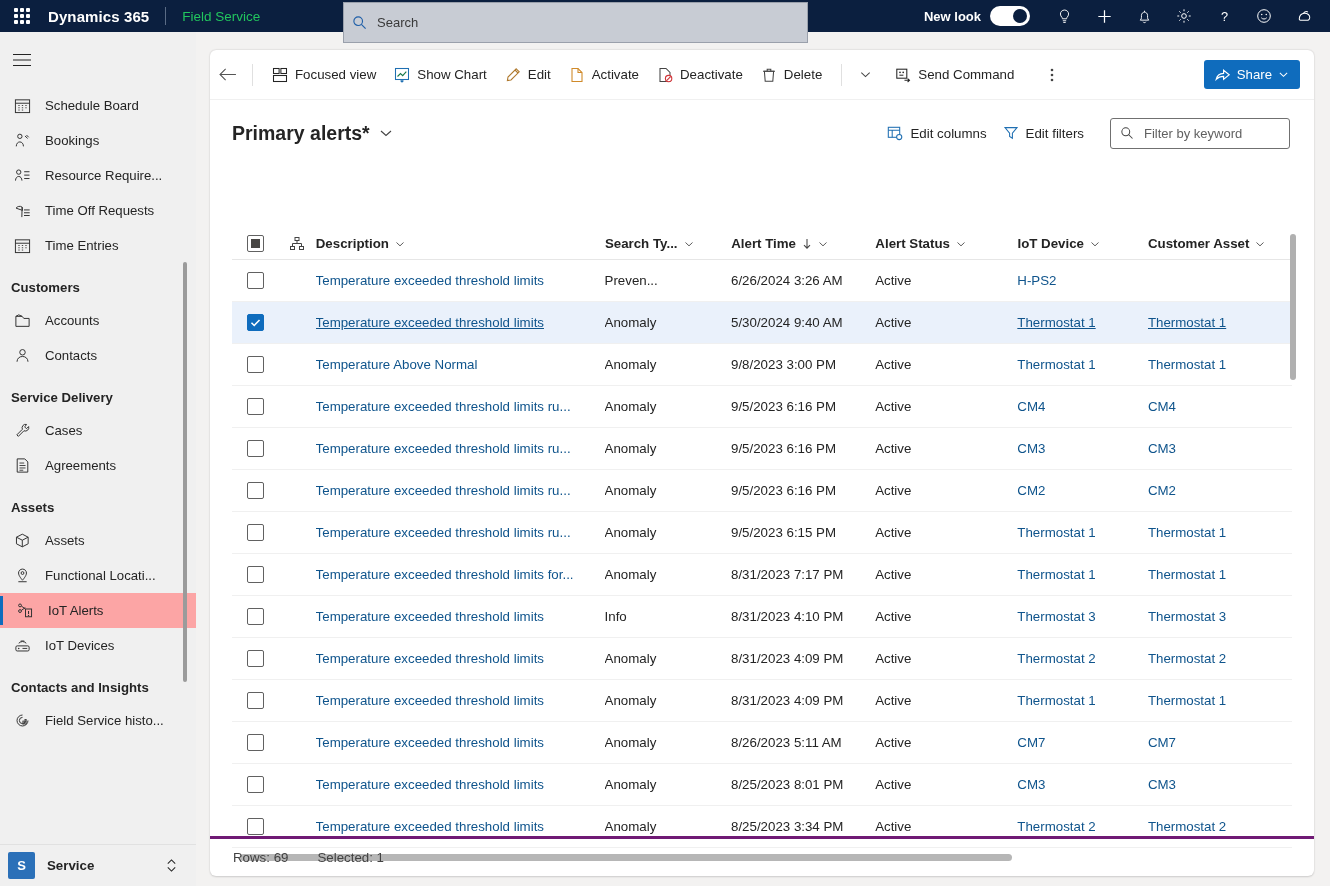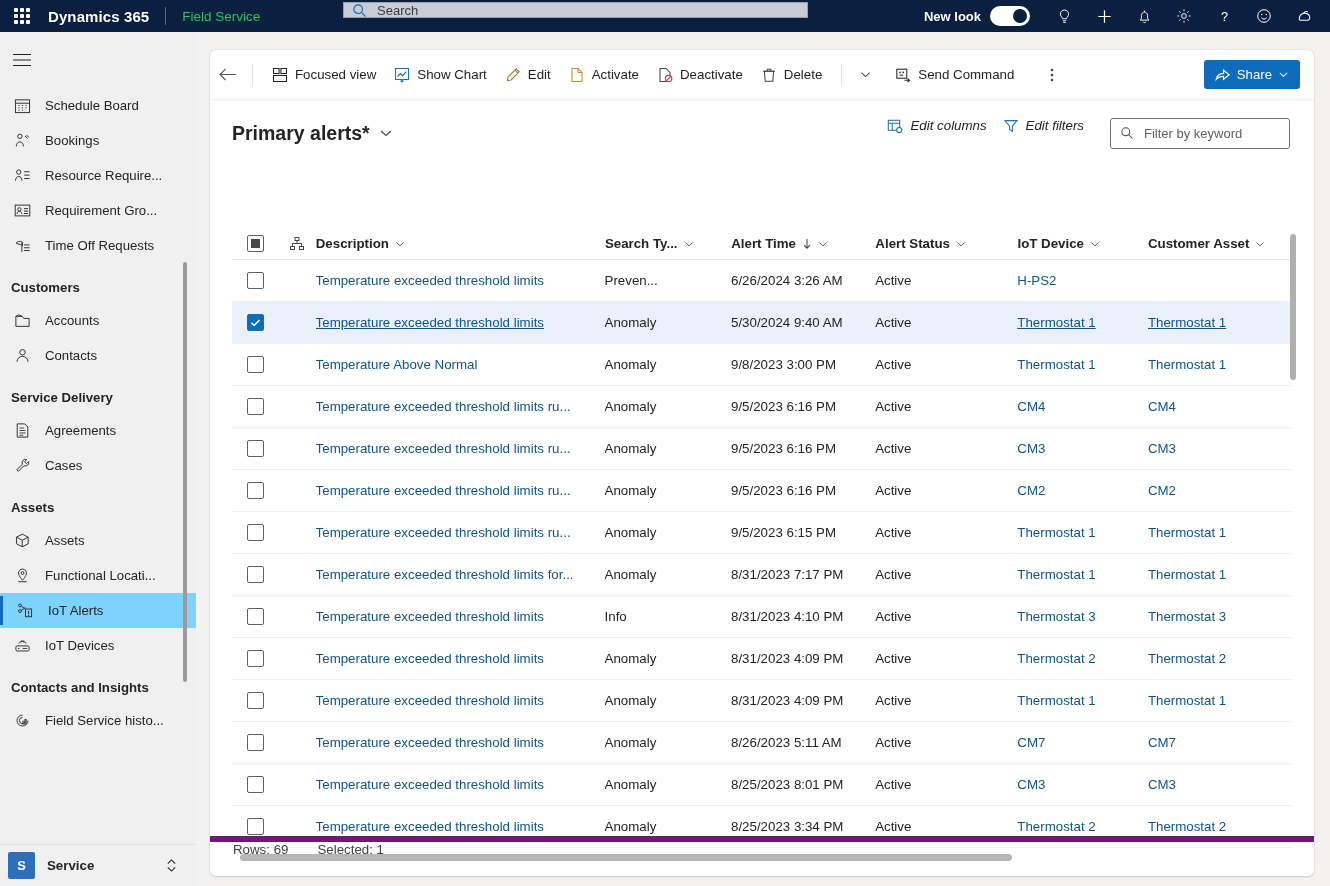--- a/index.html
+++ b/index.html
@@ -46,21 +46,21 @@
     width: 1px; height: 18px;
     background: #5a6b85;
     margin: 0 16px;
   }
   .appname {
     font-size: 13.5px; color: #22c55e;
     white-space: nowrap;
   }
   .search-wrap {
     position: absolute; left: 343px; top: 2px;
-    width: 465px; height: 16px;
+    width: 465px; height: 41px;
     background: #c8ccd4;
     border: 1px solid #9aa0ab;
     display: flex; align-items: center;
     padding: 0 8px;
   }
   .search-wrap .mag { margin-right: 8px; display:flex; }
   .search-input {
     border: none; outline: none; background: transparent;
     font-family: "Liberation Sans", sans-serif;
     font-size: 13px; color: #333;
@@ -119,21 +119,21 @@
   .nav-item .nav-ico {
     width: 26px; display: flex; align-items: center;
     flex: 0 0 26px;
   }
   .nav-item .nav-label {
     font-size: 13.2px; color: #242424;
     white-space: nowrap; overflow: hidden;
     margin-left: 5px;
   }
   .nav-item.active {
-    background: #7dd3fc;
+    background: #fca5a5;
     padding-left: 17px;
   }
   .nav-item.active::before {
     content: ""; position: absolute; left: 0; top: 3px;
     width: 3px; height: 29px; background: #0f6cbd;
   }
   .nav-group {
     font-size: 13.2px; font-weight: bold; color: #242424;
     padding: 17px 0 8px 11px;
   }
@@ -204,22 +204,22 @@
     height: 54px; display: flex; align-items: center;
     padding: 0 24px 0 22px; margin-top: 6px;
   }
   .view-title {
     font-size: 19.5px; font-weight: bold; color: #242424;
     white-space: nowrap;
   }
   .view-chev { margin-left: 9px; display:flex; cursor:pointer; }
   .view-tools { margin-left: auto; display: flex; align-items: center; }
   .vt-btn {
-    display: flex; cursor: pointer;
-    padding: 0 8px; height: 30px; border-radius: 3px; font-style: italic;
+    display: flex; align-items: center; cursor: pointer;
+    padding: 0 8px; height: 30px; border-radius: 3px;
   }
   .vt-btn .vi { display:flex; margin-right: 7px; }
   .vt-btn .vl { font-size: 13.3px; color: #242424; white-space: nowrap; }
   .kw-box {
     margin-left: 18px;
     width: 180px; height: 31px;
     border: 1px solid #707070; border-radius: 3px;
     display: flex; align-items: center; padding: 0 9px;
   }
   .kw-box .kwi { display:flex; margin-right: 8px; }
@@ -304,22 +304,22 @@
   .hthumb {
     position: absolute; left: 8px; top: 2px;
     width: 772px; height: 7px;
     background: #b6b6b6; border-radius: 4px;
   }
 
   
   .gridfoot {
     position: absolute; left: 0; bottom: 0;
     width: 1104px; height: 40px;
-    border-top: 6px solid #701a75;
-    display: flex; align-items: flex-start;
+    border-top: 3px solid #701a75;
+    display: flex; align-items: center;
     padding-left: 23px;
   }
   .foot-txt { font-size: 13.3px; color: #424242; margin-right: 29px; }
 </style>
 </head>
 <body>
 
 <div class="topbar">
   <div class="waffle">
     <div class="waffle-grid">
@@ -433,38 +433,37 @@
             <circle cx="5" cy="5.4" r="2.3" fill="none" stroke="#333" stroke-width="1.05"></circle>
             <path d="M1.6 14.4c0-2.6 1.5-4.4 3.4-4.4s3.4 1.8 3.4 4.4" fill="none" stroke="#333" stroke-width="1.05"></path>
             <path d="M10.8 5h5.6M10.8 8.6h5.6M10.8 12.2h5.6" stroke="#333" stroke-width="1.05"></path>
           </svg>
         </span>
         <span class="nav-label">Resource Require...</span>
       </div>
       <div class="nav-item">
         <span class="nav-ico">
           <svg width="17" height="17" viewBox="0 0 18 18">
-            <rect x="1.3" y="3.3" width="15.4" height="11.4" fill="none" stroke="#333" stroke-width="1.05"></rect>
-            <circle cx="5.7" cy="7.8" r="1.8" fill="none" stroke="#333" stroke-width="1.05"></circle>
-            <path d="M3.2 12.6c0-1.7 1.1-2.8 2.5-2.8s2.5 1.1 2.5 2.8" fill="none" stroke="#333" stroke-width="1.05"></path>
-            <path d="M10.6 7h4.2M10.6 9.6h4.2M10.6 12.2h4.2" stroke="#333" stroke-width="1.05"></path>
-          </svg>
-        </span>
-        <span class="nav-label">Requirement Gro...</span>
-      </div>
-      <div class="nav-item">
-        <span class="nav-ico">
-          <svg width="17" height="17" viewBox="0 0 18 18">
             <path d="M8.6 5.4c-2.3-1.7-5.2-.6-6.4 1.1l6.8 2.4z" fill="none" stroke="#333" stroke-width="1.05"></path>
             <path d="M8.6 5.4l-.3 10.6" stroke="#333" stroke-width="1.05"></path>
             <path d="M10.6 8.4h6M10.6 11.4h6M10.6 14.3h6" stroke="#333" stroke-width="1.05"></path>
           </svg>
         </span>
         <span class="nav-label">Time Off Requests</span>
       </div>
+      <div class="nav-item">
+        <span class="nav-ico">
+          <svg width="17" height="17" viewBox="0 0 18 18">
+            <rect x="1.5" y="3" width="15" height="13.5" fill="none" stroke="#333" stroke-width="1.05"></rect>
+            <path d="M1.5 6.6h15" stroke="#333" stroke-width="1.05"></path>
+            <path d="M4.6 9h1.4M8.3 9h1.4M12 9h1.4M4.6 11.4h1.4M8.3 11.4h1.4M12 11.4h1.4M4.6 13.8h1.4M8.3 13.8h1.4" stroke="#333" stroke-width=".95"></path>
+          </svg>
+        </span>
+        <span class="nav-label">Time Entries</span>
+      </div>
       <div class="nav-group">Customers</div>
       <div class="nav-item">
         <span class="nav-ico">
           <svg width="17" height="17" viewBox="0 0 18 18">
             <path d="M2 4.6h6.6l1.8 2.2H16v8.4H2z" fill="none" stroke="#333" stroke-width="1.05"></path>
             <path d="M2 4.6l3 -1.6 3.6 1.6" fill="none" stroke="#333" stroke-width="1.05"></path>
           </svg>
         </span>
         <span class="nav-label">Accounts</span>
       </div>
@@ -474,33 +473,33 @@
             <circle cx="9" cy="5.6" r="2.9" fill="none" stroke="#333" stroke-width="1.05"></circle>
             <path d="M3.2 15.6c0-3.4 2.6-5.6 5.8-5.6s5.8 2.2 5.8 5.6" fill="none" stroke="#333" stroke-width="1.05"></path>
           </svg>
         </span>
         <span class="nav-label">Contacts</span>
       </div>
       <div class="nav-group">Service Delivery</div>
       <div class="nav-item">
         <span class="nav-ico">
           <svg width="17" height="17" viewBox="0 0 18 18">
+            <path d="M13.3 2.6a3.7 3.7 0 0 0-4.4 5.1L3 13.6l1.6 1.6 5.9-5.9a3.7 3.7 0 0 0 5-4.5l-2.3 2.3-1.9-1.9z" fill="none" stroke="#333" stroke-width="1.05"></path>
+          </svg>
+        </span>
+        <span class="nav-label">Cases</span>
+      </div>
+      <div class="nav-item">
+        <span class="nav-ico">
+          <svg width="17" height="17" viewBox="0 0 18 18">
             <path d="M3.4 2h8l3.2 3.2V16H3.4z" fill="none" stroke="#333" stroke-width="1.05"></path>
             <path d="M5.8 6.4h5M5.8 9h6.4M5.8 11.6h6.4M5.8 14h4" stroke="#333" stroke-width=".95"></path>
           </svg>
         </span>
         <span class="nav-label">Agreements</span>
-      </div>
-      <div class="nav-item">
-        <span class="nav-ico">
-          <svg width="17" height="17" viewBox="0 0 18 18">
-            <path d="M13.3 2.6a3.7 3.7 0 0 0-4.4 5.1L3 13.6l1.6 1.6 5.9-5.9a3.7 3.7 0 0 0 5-4.5l-2.3 2.3-1.9-1.9z" fill="none" stroke="#333" stroke-width="1.05"></path>
-          </svg>
-        </span>
-        <span class="nav-label">Cases</span>
       </div>
       <div class="nav-group">Assets</div>
       <div class="nav-item">
         <span class="nav-ico">
           <svg width="17" height="17" viewBox="0 0 18 18">
             <path d="M8.8 2.3L15 5.5v7l-6.2 3.2L2.6 12.5v-7z" fill="none" stroke="#333" stroke-width="1.05"></path>
             <path d="M2.6 5.5l6.2 3.2 6.2-3.2M8.8 8.7v7" fill="none" stroke="#333" stroke-width="1.05"></path>
           </svg>
         </span>
         <span class="nav-label">Assets</span>

